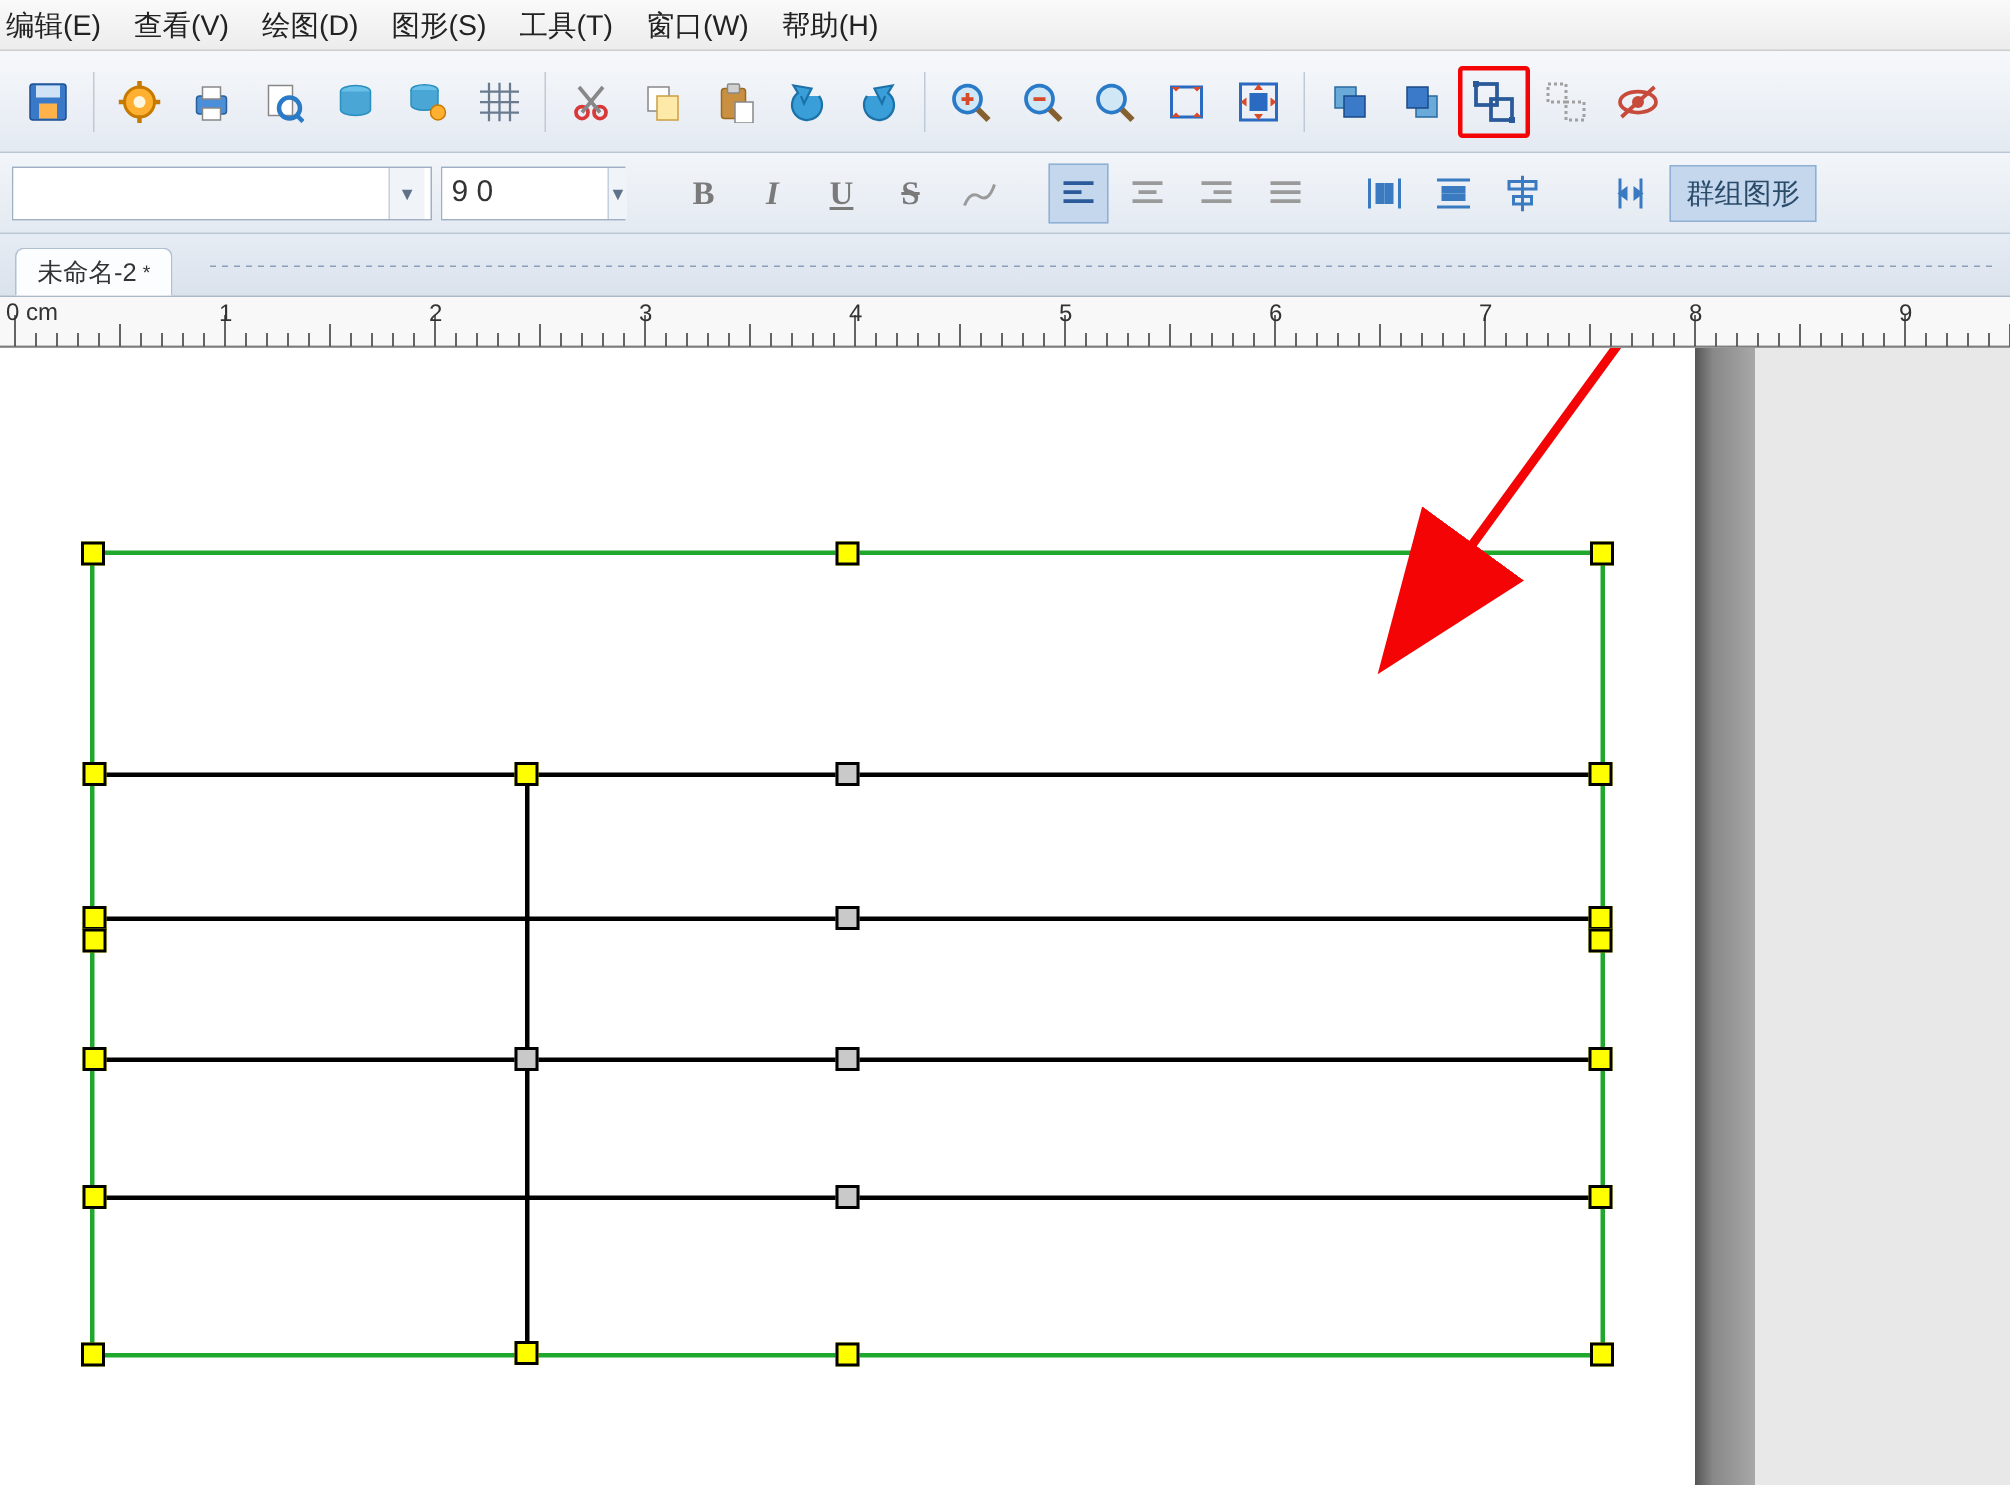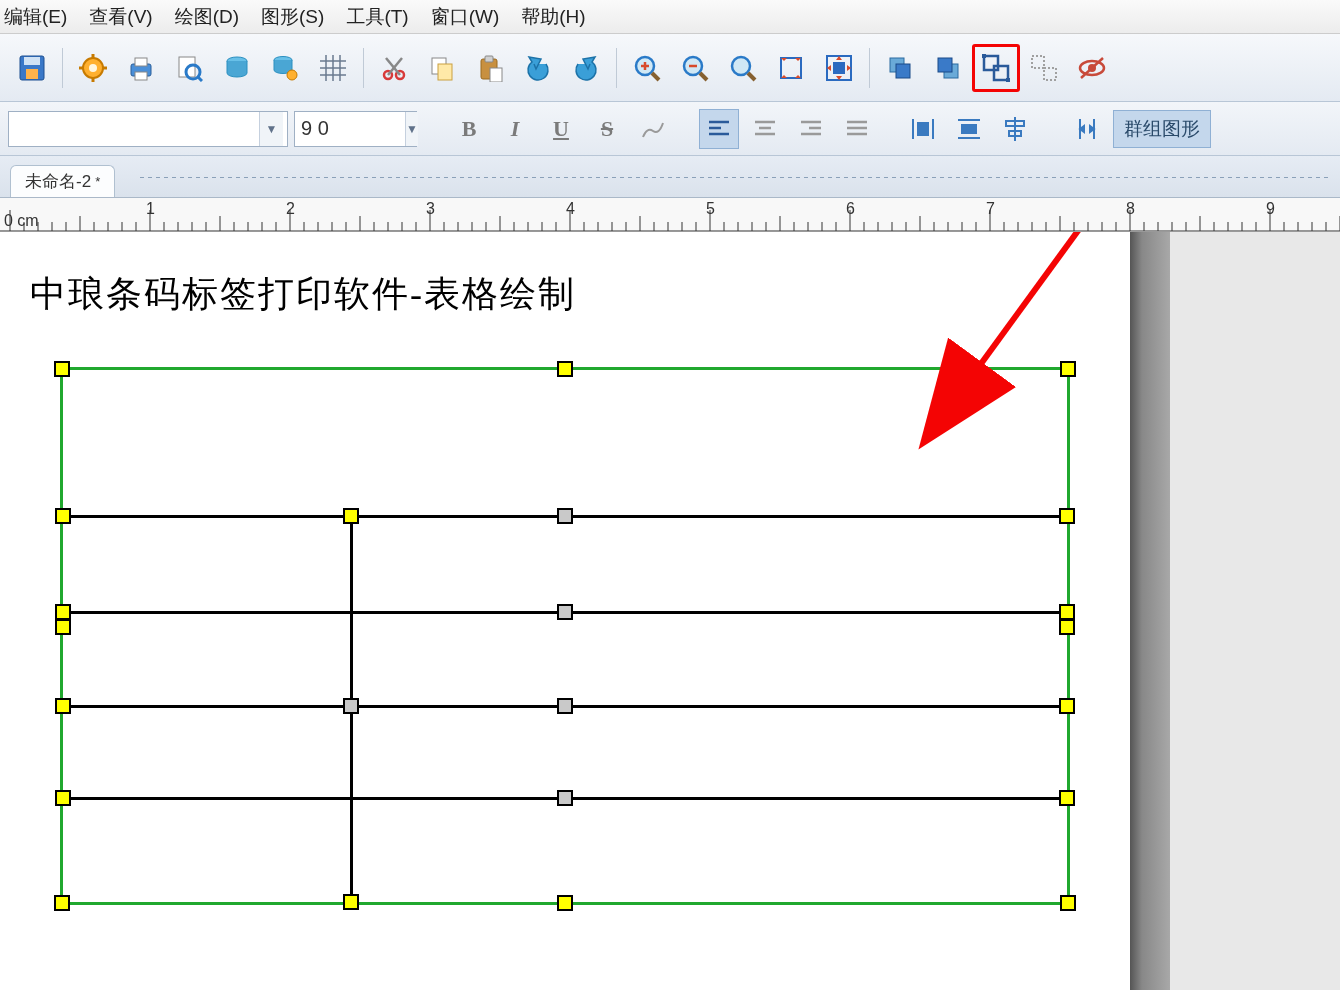--- a/index.html
+++ b/index.html
@@ -13,21 +13,21 @@
 .combo { height: 36px; border: 1px solid #9fb0c4; background: #fff; display: flex; align-items: center; }
 .combo .arrow { width: 24px; display: flex; align-items: center; justify-content: center; background: #f0f4f8; border-left: 1px solid #c5d0de; height: 100%; color: #60728a; font-size: 12px; }
 .combo input { border:none; outline:none; height:100%; padding:0 6px; font-size:20px; color:#333; font-family:inherit; }
 .fmtbtn { width: 40px; height: 40px; display:flex; align-items:center; justify-content:center; color:#7a7a7a; font-size:22px; font-family: "Times New Roman", serif; font-weight:bold; cursor:pointer; }
 .fmtbtn.active { background:#c4d7ec; border:1px solid #8fb0d4; }
 .grouplabel { height: 38px; background:#c4d7ec; border:1px solid #8fb0d4; padding: 0 10px; display:flex; align-items:center; font-size:19px; color:#2a4a6a; }
 .tabbar { height: 42px; background: linear-gradient(#e6ecf4,#dae2ec); display:flex; align-items:flex-end; padding: 0 10px; border-bottom:1px solid #aab8c8; position:relative; }
 .tabbar::after { content:""; position:absolute; top:50%; left:140px; right:8px; height:1px; background: repeating-linear-gradient(90deg,#8aa0b8 0,#8aa0b8 4px,transparent 4px,transparent 8px); }
 .tab { height: 32px; background:#fcfdfe; border:1px solid #b0c0d0; border-bottom:none; border-radius:6px 6px 0 0; padding: 0 14px; display:flex; align-items:center; font-size:17px; color:#333; }
 .ruler { height: 34px; background:#f8f8f8; border-bottom:1px solid #999; position:relative; font-size:16px; color:#333; overflow:hidden; }
-.ruler .unit { position:absolute; left:4px; top:14px; }
+.ruler .unit { position:absolute; left:4px; top:2px; }
 .canvas-area { position:relative; height: calc(990px - 34px - 68px - 54px - 42px - 34px); background:#e8e8e8; overflow:hidden; }
 .page { position:absolute; left:0; top:0; width:1130px; height:100%; background:#fff; box-shadow: 6px 0 14px rgba(0,0,0,0.35); }
 .page-edge { position:absolute; left:1130px; top:0; width:40px; height:100%; background:linear-gradient(90deg,#555,#888 30%,#a8a8a8); }
 .canvas-text { position:absolute; left:30px; top:38px; font-family: "KaiTi","STKaiti",serif; font-size:36px; color:#000; letter-spacing:2px; }
 .tablegfx { position:absolute; left:60px; top:135px; width:1010px; height:538px; }
 .greenrect { position:absolute; border:3px solid #20a82e; }
 .blackline { position:absolute; background:#000; }
 .handle { position:absolute; width:16px; height:16px; border:2px solid #000; transform:translate(-50%,-50%); }
 .handle.y { background:#ffff00; }
 .handle.g { background:#c9c9c9; }
@@ -451,21 +451,20 @@
         <line x1="1494" x2="1494" y1="24" y2="33" stroke="#333"></line>
         <line x1="1508" x2="1508" y1="24" y2="33" stroke="#333"></line>
         <line x1="1522" x2="1522" y1="24" y2="33" stroke="#333"></line>
         <line x1="1536" x2="1536" y1="24" y2="33" stroke="#333"></line>
       </g>
   </svg>
 </div>
 
 <div class="canvas-area">
   <div class="page">
-    <div class="canvas-text">中琅条码标签打印软件-表格绘制</div>
 
     <div class="tablegfx">
 
       <div class="greenrect" style="left:0; top:0; width:1010px; height:538px;"></div>
 
       <div class="blackline" style="left:3px; top:148px; width:1004px; height:3px;"></div>
       <div class="blackline" style="left:3px; top:244px; width:1004px; height:3px;"></div>
       <div class="blackline" style="left:3px; top:338px; width:1004px; height:3px;"></div>
       <div class="blackline" style="left:3px; top:430px; width:1004px; height:3px;"></div>
 

